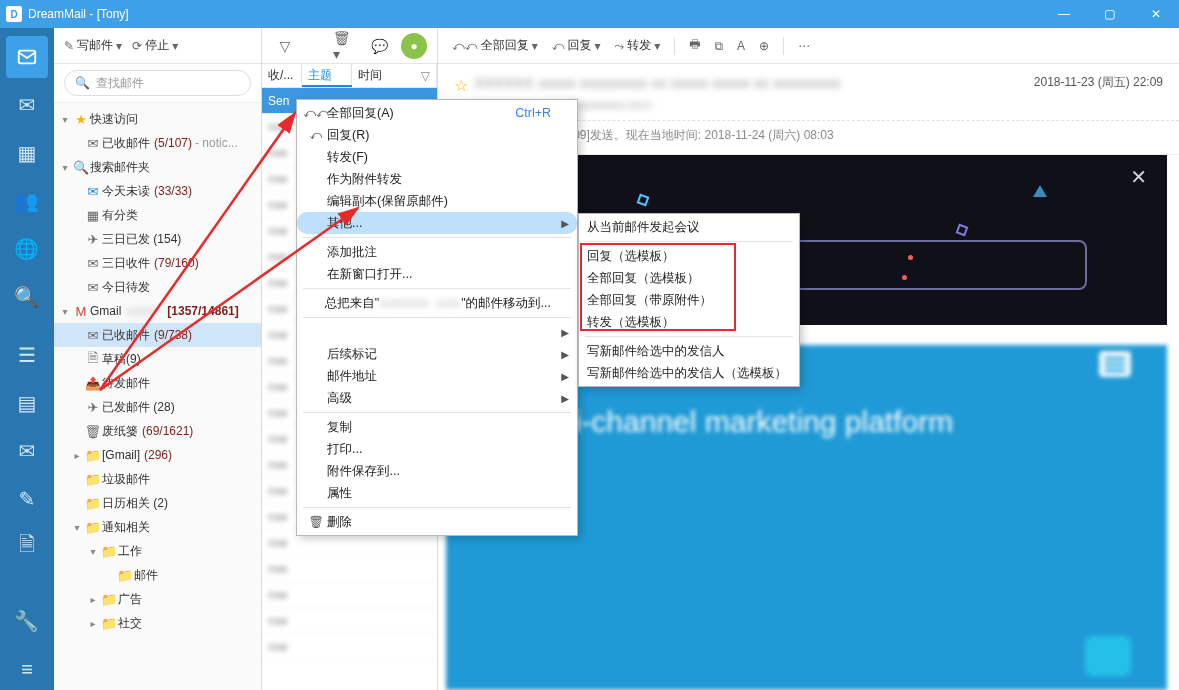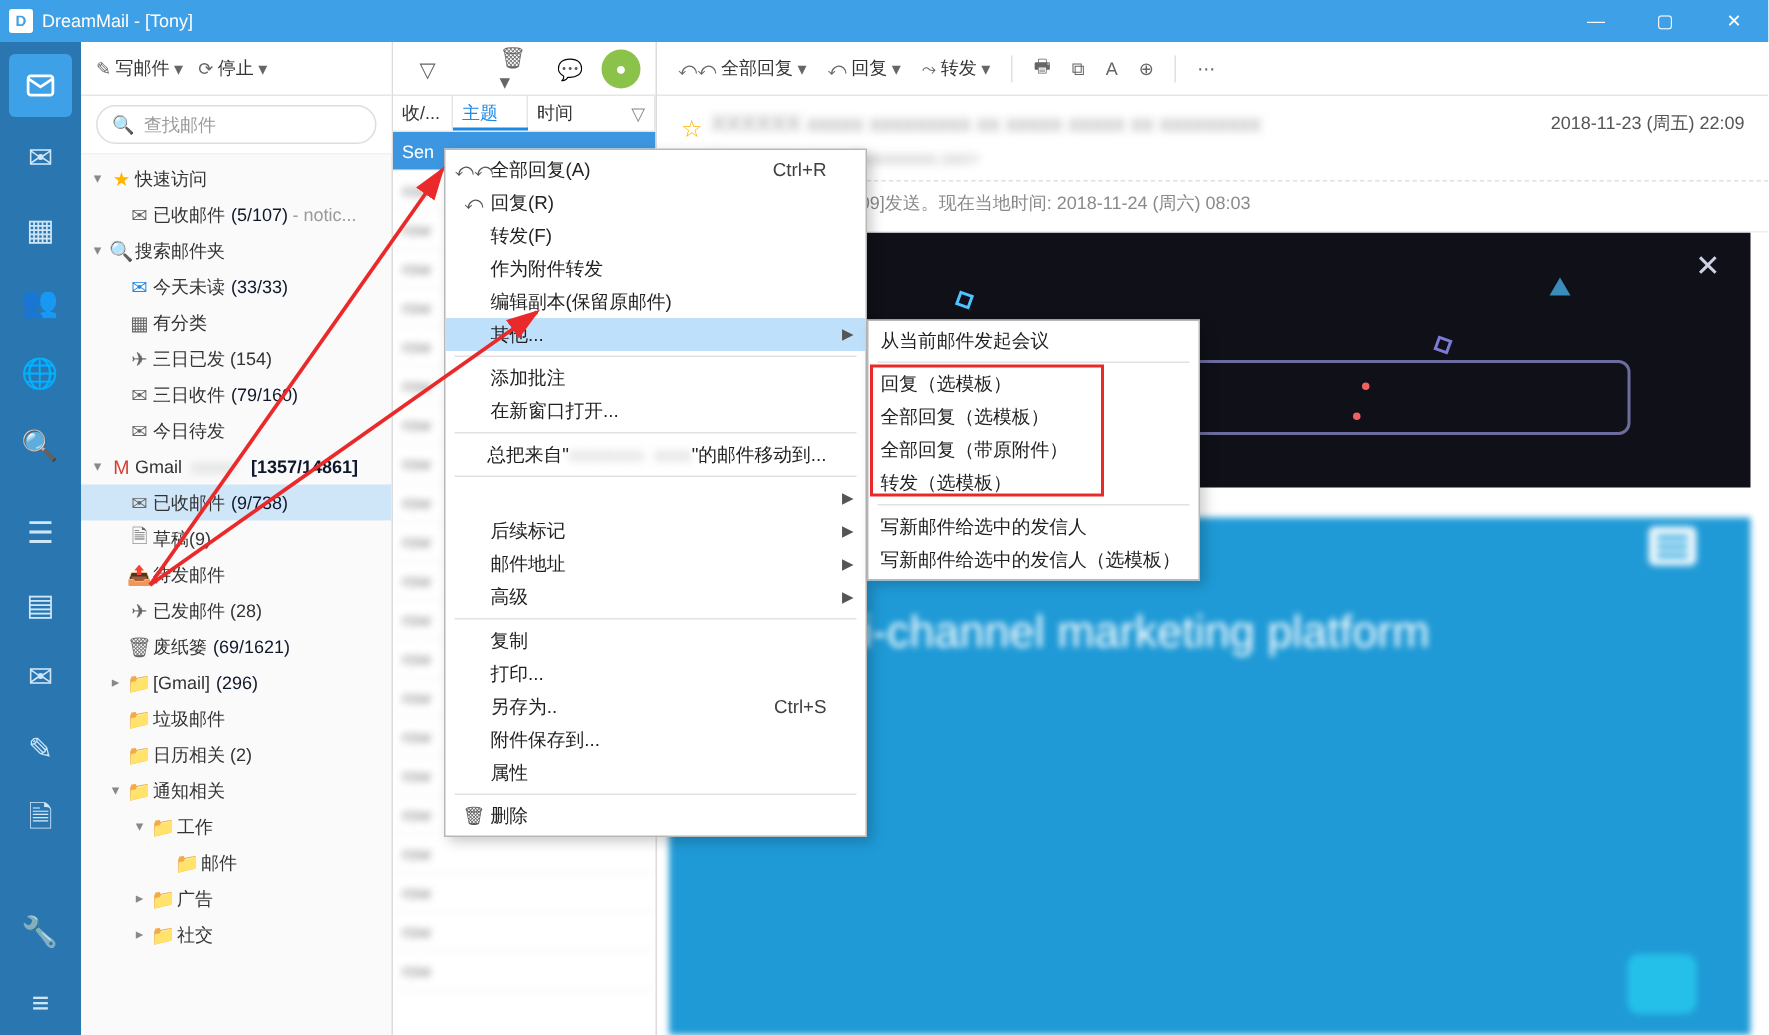--- a/index.html
+++ b/index.html
@@ -30,21 +30,21 @@
 .sidebar-search .sbox { display: flex; align-items: center; height: 26px; border: 1px solid #ddd; border-radius: 13px; padding: 0 10px; gap: 6px; color: #9a9a9a; font-size: 12px; background: #fff; }
 .tree { flex: 1; overflow: auto; padding: 4px 0 20px 0; font-size: 12px; color: #333; }
 .tree .node { display: flex; align-items: center; height: 24px; padding-left: 4px; white-space: nowrap; }
 .tree .node.selected { background: #cfe6f9; }
 .tree .exp { width: 14px; text-align: center; color: #888; font-size: 10px; }
 .tree .ic { width: 18px; text-align: center; font-size: 13px; color: #666; }
 .tree .ic.star { color: #ffb400; }
 .tree .ic.search { color: #1e90ff; }
 .tree .ic.gmail { color: #d23f31; }
 .tree .label { }
-.tree .count { color: #0f172a; margin-left: 4px; }
+.tree .count { color: #7f1d1d; margin-left: 4px; }
 .tree .muted { color: #9a9a9a; margin-left: 3px; }
 .tree .d1 { padding-left: 16px; }
 .tree .d2 { padding-left: 32px; }
 .tree .d3 { padding-left: 48px; }
 
 
 .listcol { width: 176px; border-right: 1px solid #dcdcdc; background: #fff; display: flex; flex-direction: column; position: relative; }
 .list-toolbar { height: 36px; display: flex; align-items: center; gap: 8px; padding: 0 10px; border-bottom: 1px solid #e5e5e5; }
 .list-toolbar .ic { width: 26px; height: 26px; display: flex; align-items: center; justify-content: center; color: #666; font-size: 14px; }
 .list-toolbar .ic.green { background: #8bc34a; border-radius: 50%; color: #fff; font-size: 12px; }
@@ -81,24 +81,24 @@
 .hero-blue .h1 { position: absolute; left: 80px; top: 60px; color: #fff; font-size: 30px; font-weight: 300; white-space: nowrap; }
 .hero-blue .hamb { position: absolute; right: 36px; top: 6px; width: 32px; height: 26px; background: #eaf6fc; border-radius: 4px; display: flex; flex-direction: column; justify-content: center; gap: 3px; padding: 0 6px; filter: none; }
 .hero-blue .hamb div { height: 3px; background: #2fa9df; }
 .hero-blue .chat { position: absolute; right: 36px; bottom: 14px; width: 46px; height: 40px; background: #25c0e9; border-radius: 8px; }
 
 
 .ctxmenu { position: absolute; background: #fff; border: 1px solid #b7b7b7; box-shadow: 3px 3px 8px rgba(0,0,0,0.2); font-size: 12.5px; color: #222; z-index: 50; padding: 2px 0; }
 .ctxmenu .mi { height: 22px; display: flex; align-items: center; padding: 0 26px 0 8px; position: relative; }
 .ctxmenu .mi .icon-slot { width: 22px; display: inline-flex; justify-content: center; color: #555; font-size: 12px; }
 .ctxmenu .mi .txt { flex: 1; white-space: nowrap; }
-.ctxmenu .mi .accel { color: #404040; margin-left: 24px; }
+.ctxmenu .mi .accel { color: #3b82f6; margin-left: 24px; }
 .ctxmenu .mi .sub { position: absolute; right: 8px; font-size: 10px; color: #555; }
 .ctxmenu .msep { height: 1px; background: #e2e2e2; margin: 3px 6px; }
-.ctxmenu .mi.hover { background: #bfe0fb; }
+.ctxmenu .mi.hover { background: #bfe0fb; border-radius: 10px; }
 .ctxmenu.main { left: 296px; top: 99px; width: 282px; }
 .ctxmenu.subm { left: 578px; top: 213px; width: 222px; }
 .redbox { position: absolute; border: 2px solid #ea2a2a; pointer-events: none; z-index: 60; }
 .arrow-svg { position: absolute; z-index: 55; pointer-events: none; }
 </style>
 </head>
 <body>
 
 <div class="titlebar">
   <div class="app-icon">D</div>
@@ -448,25 +448,20 @@
   <div class="mi">
       <span class="icon-slot"></span>
       <span class="txt">复制</span>
     </div>
   <div class="mi">
       <span class="icon-slot"></span>
       <span class="txt">打印...</span>
     </div>
   <div class="mi">
       <span class="icon-slot"></span>
-      <span class="txt">另存为..</span>
-      <span class="accel">Ctrl+S</span>
-    </div>
-  <div class="mi">
-      <span class="icon-slot"></span>
       <span class="txt">附件保存到...</span>
     </div>
   <div class="mi">
       <span class="icon-slot"></span>
       <span class="txt">属性</span>
     </div>
   <div class="msep"></div>
   <div class="mi">
       <span class="icon-slot">🗑</span>
       <span class="txt">删除</span>

